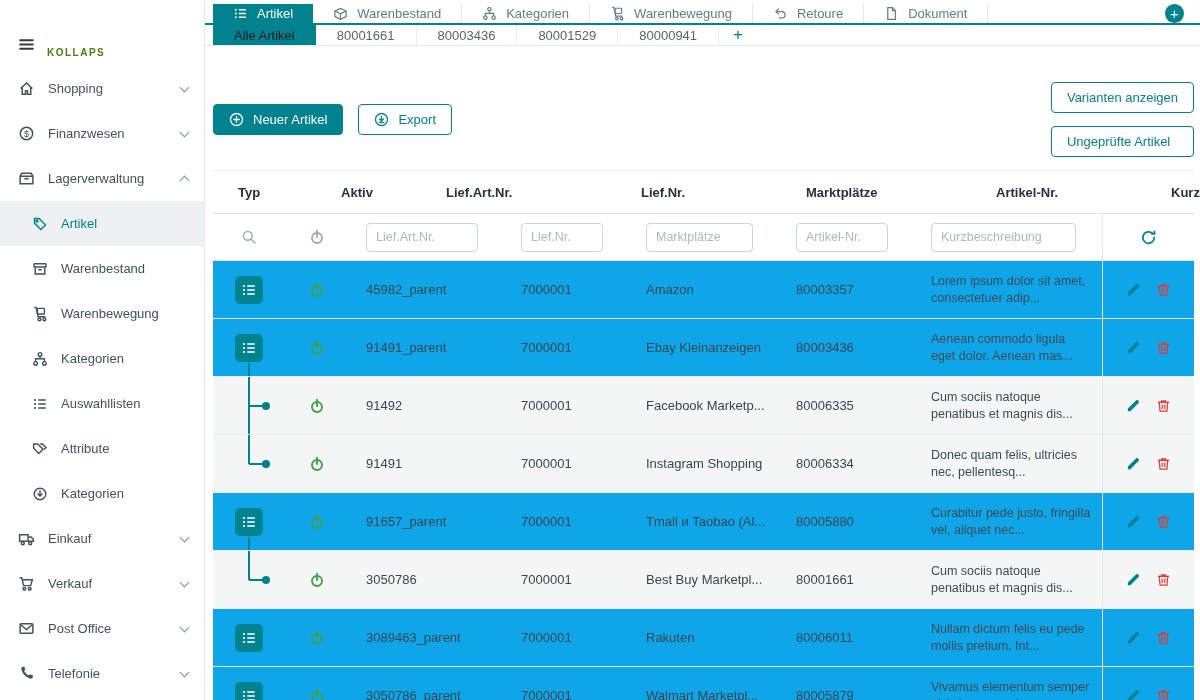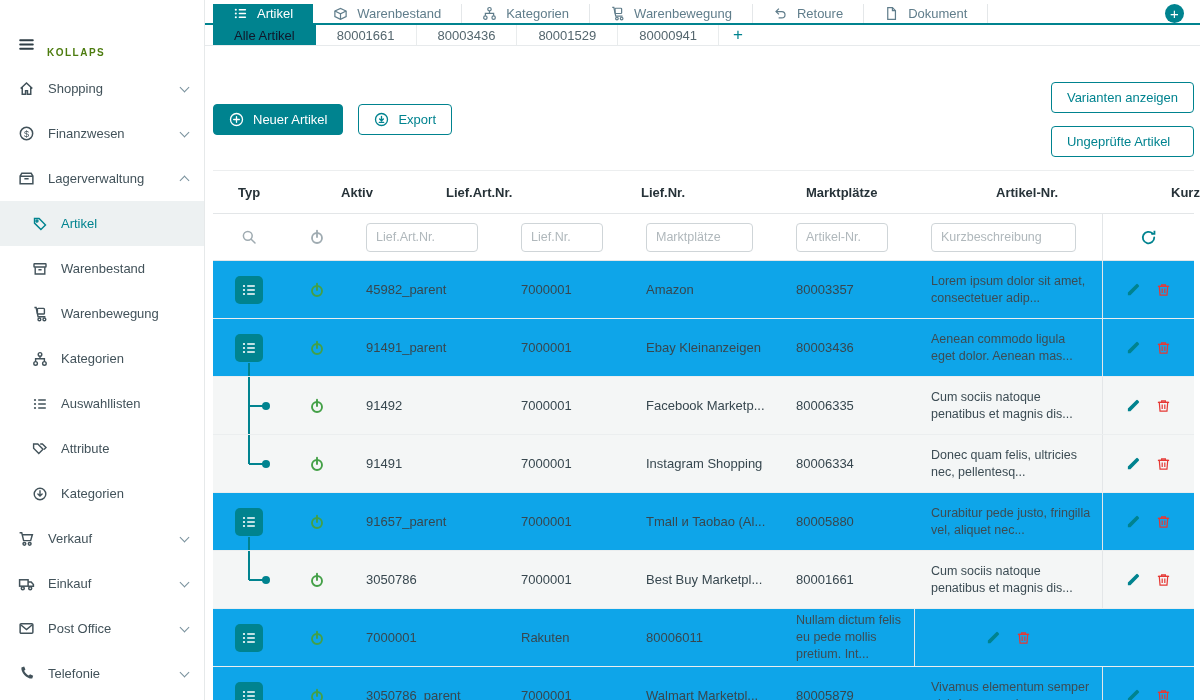--- a/index.html
+++ b/index.html
@@ -208,39 +208,39 @@
               <path d="M8 4.8v5M5.9 7.9L8 10l2.1-2.1" stroke-linecap="round"></path>
             </svg>
           </span>
         <span class="lbl">Kategorien</span>
       </div>
     </div>
 
     <div class="side-item">
       <span style="display:flex">
           <svg width="17" height="17" viewBox="0 0 16 16" fill="none" stroke="currentColor" stroke-width="1.4">
-            <path d="M1.5 2.5h2l1.8 7.5h6.6l1.6-5.5H4.3"></path>
-            <circle cx="6" cy="13" r="1.3"></circle>
-            <circle cx="11" cy="13" r="1.3"></circle>
-          </svg>
-        </span>
-      <span class="lbl">Verkauf</span>
-      <span class="chev"></span>
-    </div>
-
-    <div class="side-item">
-      <span style="display:flex">
-          <svg width="17" height="17" viewBox="0 0 16 16" fill="none" stroke="currentColor" stroke-width="1.4">
             <rect x="1.5" y="4.5" width="8" height="6"></rect>
             <path d="M9.5 6.5h2.9l2.1 2.4v1.6h-5"></path>
             <circle cx="4.5" cy="12.4" r="1.4"></circle>
             <circle cx="11.5" cy="12.4" r="1.4"></circle>
           </svg>
         </span>
       <span class="lbl">Einkauf</span>
+      <span class="chev"></span>
+    </div>
+
+    <div class="side-item">
+      <span style="display:flex">
+          <svg width="17" height="17" viewBox="0 0 16 16" fill="none" stroke="currentColor" stroke-width="1.4">
+            <path d="M1.5 2.5h2l1.8 7.5h6.6l1.6-5.5H4.3"></path>
+            <circle cx="6" cy="13" r="1.3"></circle>
+            <circle cx="11" cy="13" r="1.3"></circle>
+          </svg>
+        </span>
+      <span class="lbl">Verkauf</span>
       <span class="chev"></span>
     </div>
 
     <div class="side-item">
       <span style="display:flex">
           <svg width="17" height="17" viewBox="0 0 16 16" fill="none" stroke="currentColor" stroke-width="1.4">
             <rect x="2" y="3.5" width="12" height="9" rx="1"></rect>
             <path d="M2.5 4.5L8 9l5.5-4.5"></path>
           </svg>
         </span>
@@ -678,20 +678,21 @@
       </button>
     </div>
     <div class="cell c-aktiv">
       <span style="display:flex">
                 <svg width="16" height="16" viewBox="0 0 16 16" fill="none" stroke="#43a047" stroke-width="1.9">
                   <circle cx="8" cy="9" r="5"></circle>
                   <path d="M8 1.6V8" stroke-linecap="round"></path>
                 </svg>
               </span>
     </div>
+    <div class="cell">3089463_parent</div>
     <div class="cell">7000001</div>
     <div class="cell">Rakuten</div>
     <div class="cell">80006011</div>
     <div class="cell c-kurz">Nullam dictum felis eu pede mollis pretium. Int...</div>
     <div class="cell c-actions">
       <button class="icon-btn">
         <svg width="15" height="15" viewBox="0 0 16 16">
                   <path d="M2 14v-2.7L10.9 2.4a1.2 1.2 0 0 1 1.7 0l1 1a1.2 1.2 0 0 1 0 1.7L4.7 14H2z" fill="#00838f"></path>
                 </svg>
       </button>

